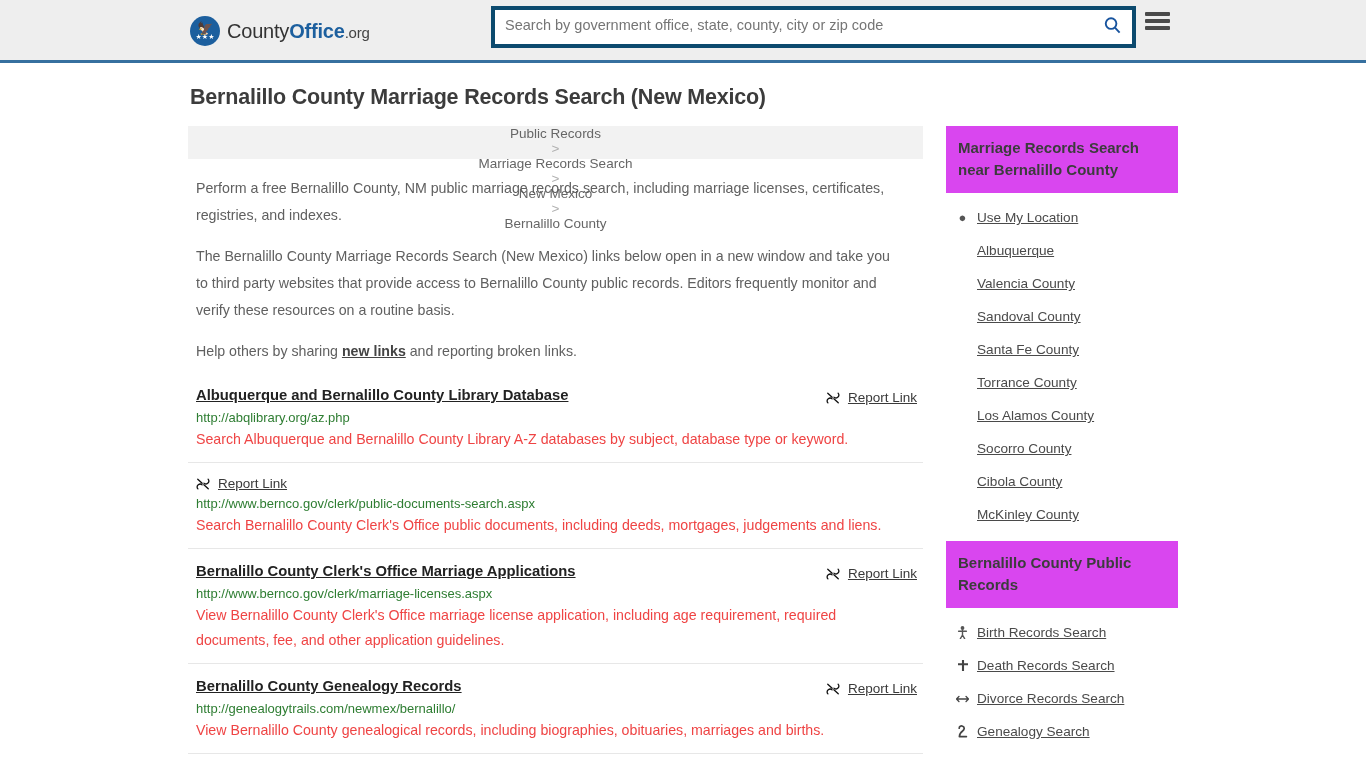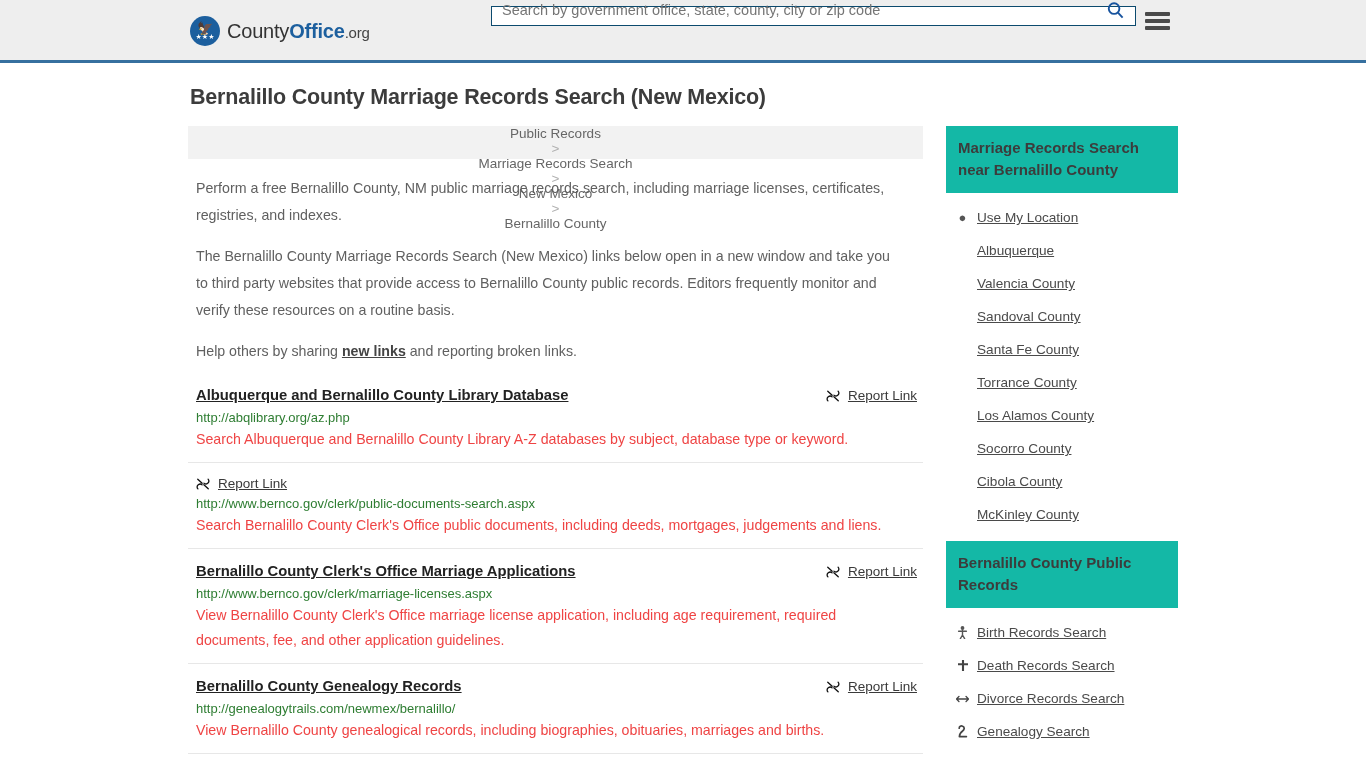--- a/index.html
+++ b/index.html
@@ -54,25 +54,25 @@
     white-space: nowrap;
   }
   .logo-text .bold { font-weight: bold; color: #1c5f9e; }
   .logo-text .org { font-size: 15px; color: #444; }
 
   .search-wrap {
     position: absolute;
     left: 303px;
     top: 6px;
     width: 645px;
-    height: 20px;
-    display: flex;
-    align-items: flex-end;
+    height: 42px;
+    display: flex;
+    align-items: flex-start;
     background: #ffffff;
-    border: 1px solid #0c4a6e;
+    border: 4px solid #0c4a6e;
   }
   .search-input {
     border: 0;
     outline: none;
     flex: 1;
     height: 30px;
     padding: 0 10px;
     font-size: 14.5px;
     color: #888888;
     font-family: "Liberation Sans", sans-serif;
@@ -161,21 +161,21 @@
   .result {
     padding: 0 0 10px 8px;
     border-bottom: 1px solid #e7e7e7;
     margin-bottom: 12px;
     position: relative;
   }
   .result:last-child { border-bottom: 1px solid #e7e7e7; }
   .result-head {
     display: flex;
     justify-content: space-between;
-    align-items: center;
+    align-items: flex-end;
   }
   .result-title {
     font-size: 14.8px;
     font-weight: bold;
     color: #222222;
     text-decoration: underline;
     line-height: 20px;
   }
   .report-link {
     display: flex;
@@ -200,21 +200,21 @@
     font-size: 14.2px;
     color: #ef4444;
     line-height: 25px;
     margin-top: 1px;
     max-width: 715px;
   }
 
   
   .side-box { margin-bottom: 10px; }
   .side-head {
-    background: #14b8a6;
+    background: #d946ef;
     padding: 11px 12px 12px 12px;
     font-size: 15px;
     font-weight: bold;
     color: #3c3c3c;
     line-height: 22px;
   }
   .side-list { padding: 8px 0 0 0; }
   .side-item {
     display: flex;
     align-items: center;

